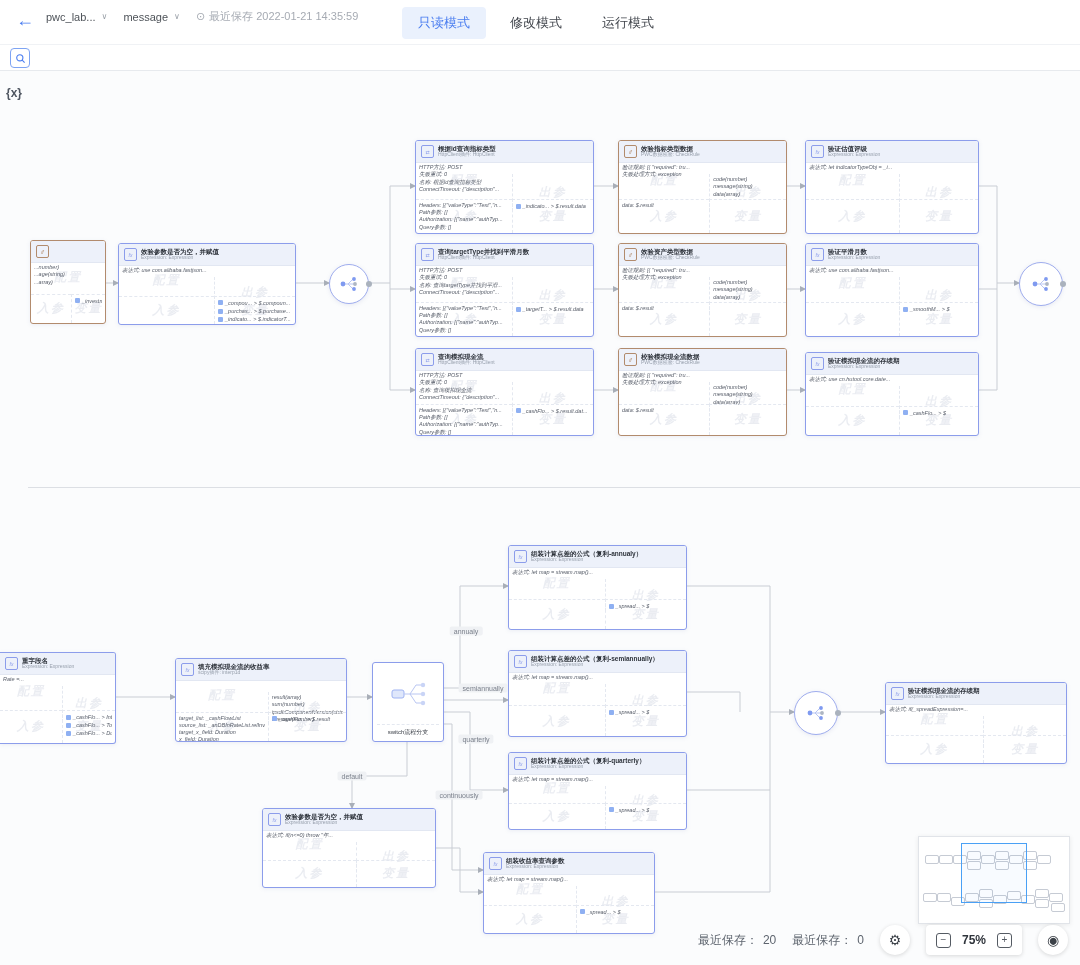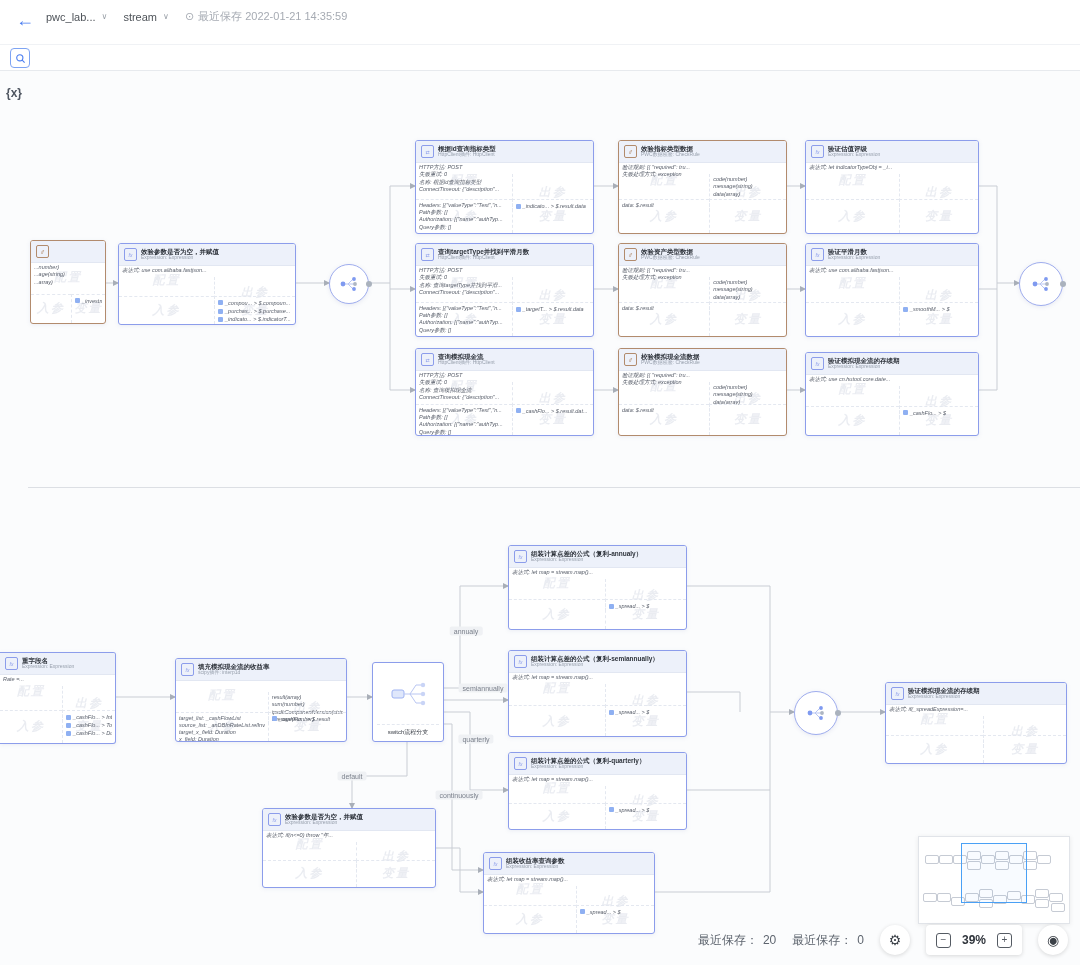--- a/index.html
+++ b/index.html
@@ -168,21 +168,21 @@
     </span>
     <span class="sb-item">
       <span>最近保存：</span>
         <span>0</span>
     </span>
     <span class="circle-btn">
       <span>⚙</span>
     </span>
     <div class="zoom-pill">
       <span class="zoom-box">−</span>
-      <span class="zoom-val">39%</span>
+      <span class="zoom-val">75%</span>
       <span class="zoom-box">+</span>
     </div>
     <span class="circle-btn">
       <span>◉</span>
     </span>
   </div>
 <div class="edge-label" style="left: 466px; top: 631px;">annualy</div>
     <div class="edge-label" style="left: 483px; top: 688px;">semiannually</div>
     <div class="edge-label" style="left: 476px; top: 739px;">quarterly</div>
     <div class="edge-label" style="left: 459px; top: 795px;">continuously</div>
@@ -800,29 +800,34 @@
 <div class="header">
   <div class="header-top">
     <span class="back">←</span>
     <div class="title-block">
       <div class="meta-row">
         <span class="crumb">
           <span>pwc_lab...</span>
           <span class="chev">∨</span>
         </span>
         <span class="crumb">
-          <span>stream</span>
+          <span>message</span>
           <span class="chev">∨</span>
         </span>
         <span class="saved">
           <span>⊙</span>
           <span>最近保存 2022-01-21 14:35:59</span>
         </span>
       </div>
     </div>
+    <div class="tabs" id="tabs">
+        <div class="tab active">只读模式</div>
+        <div class="tab">修改模式</div>
+        <div class="tab">运行模式</div>
+      </div>
   </div>
   <div class="header-sub">
     <span class="search-btn">
       <svg viewBox="0 0 16 16" width="11" height="11">
         <circle cx="7" cy="7" r="4.5" stroke="#4a7df0" stroke-width="1.6" fill="none"></circle>
         <line x1="10.5" y1="10.5" x2="14" y2="14" stroke="#4a7df0" stroke-width="1.6"></line>
       </svg>
     </span>
   </div>
 </div>

